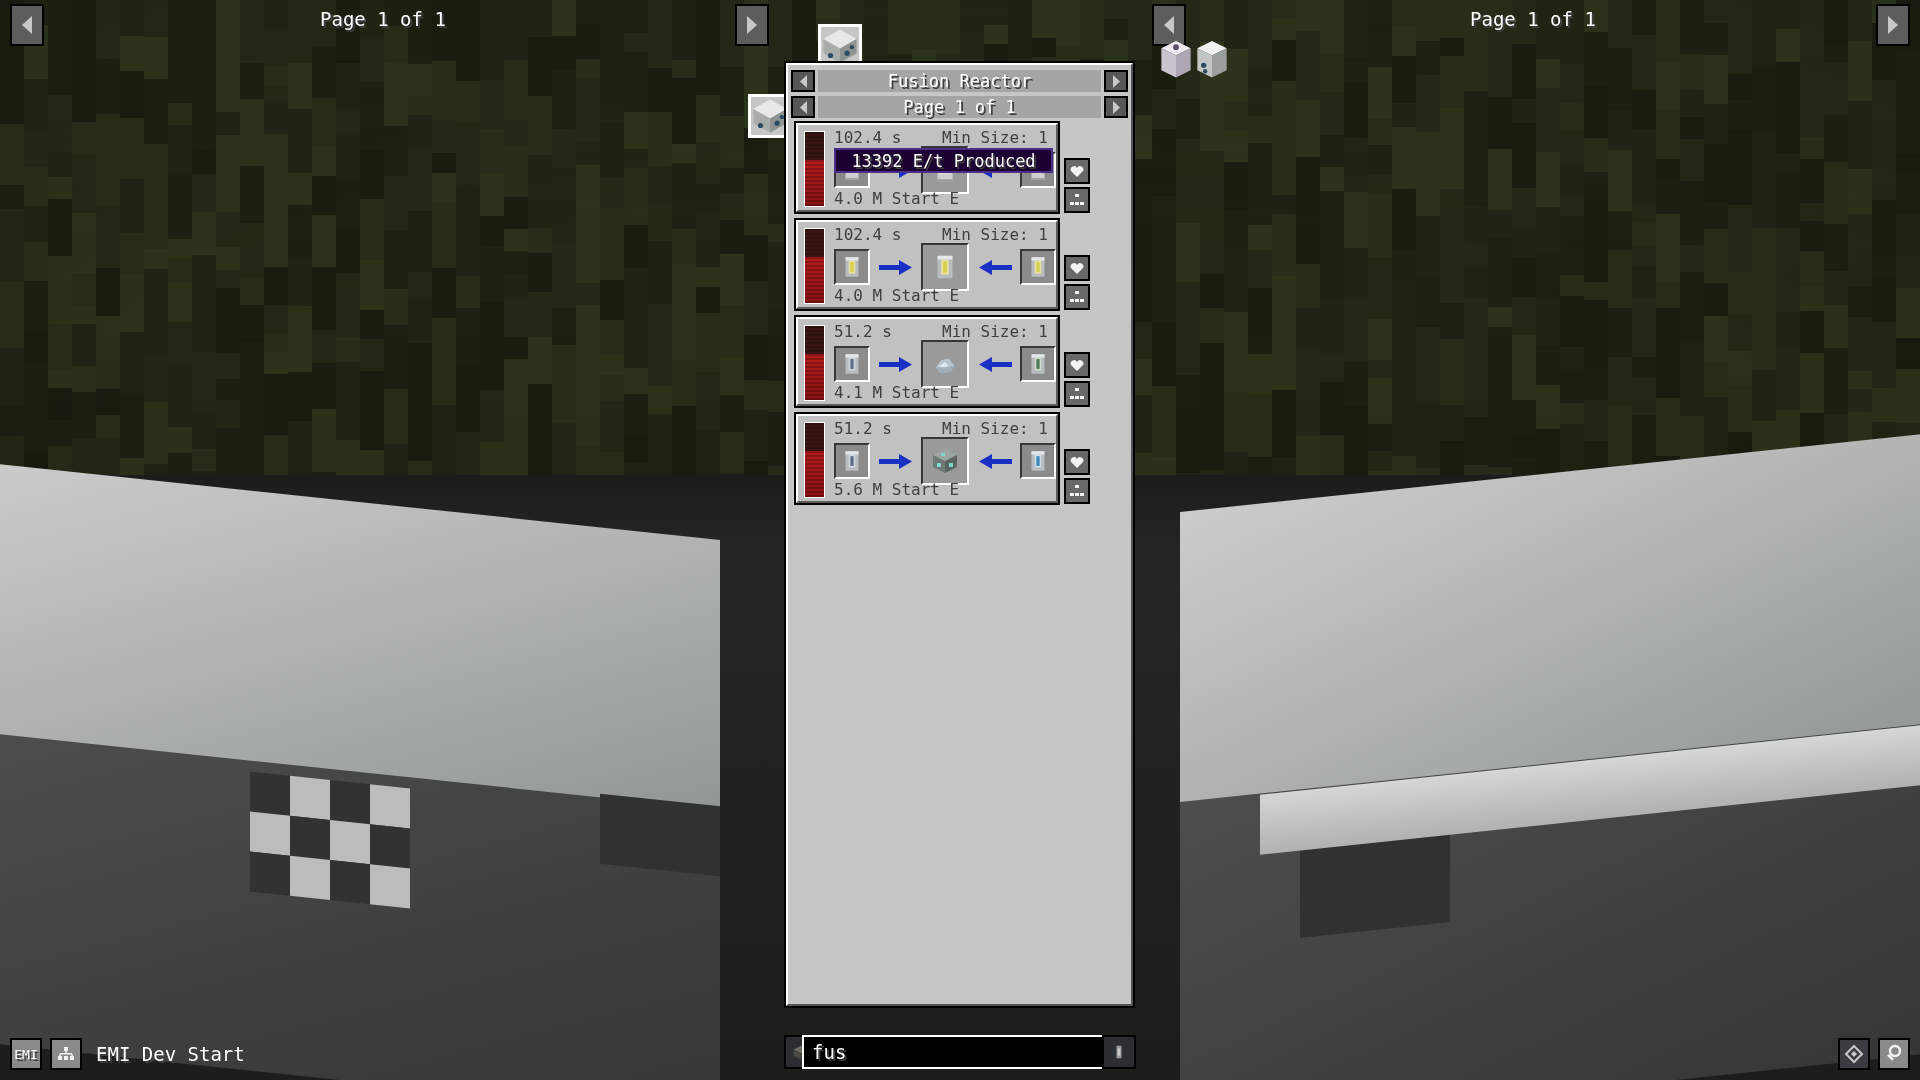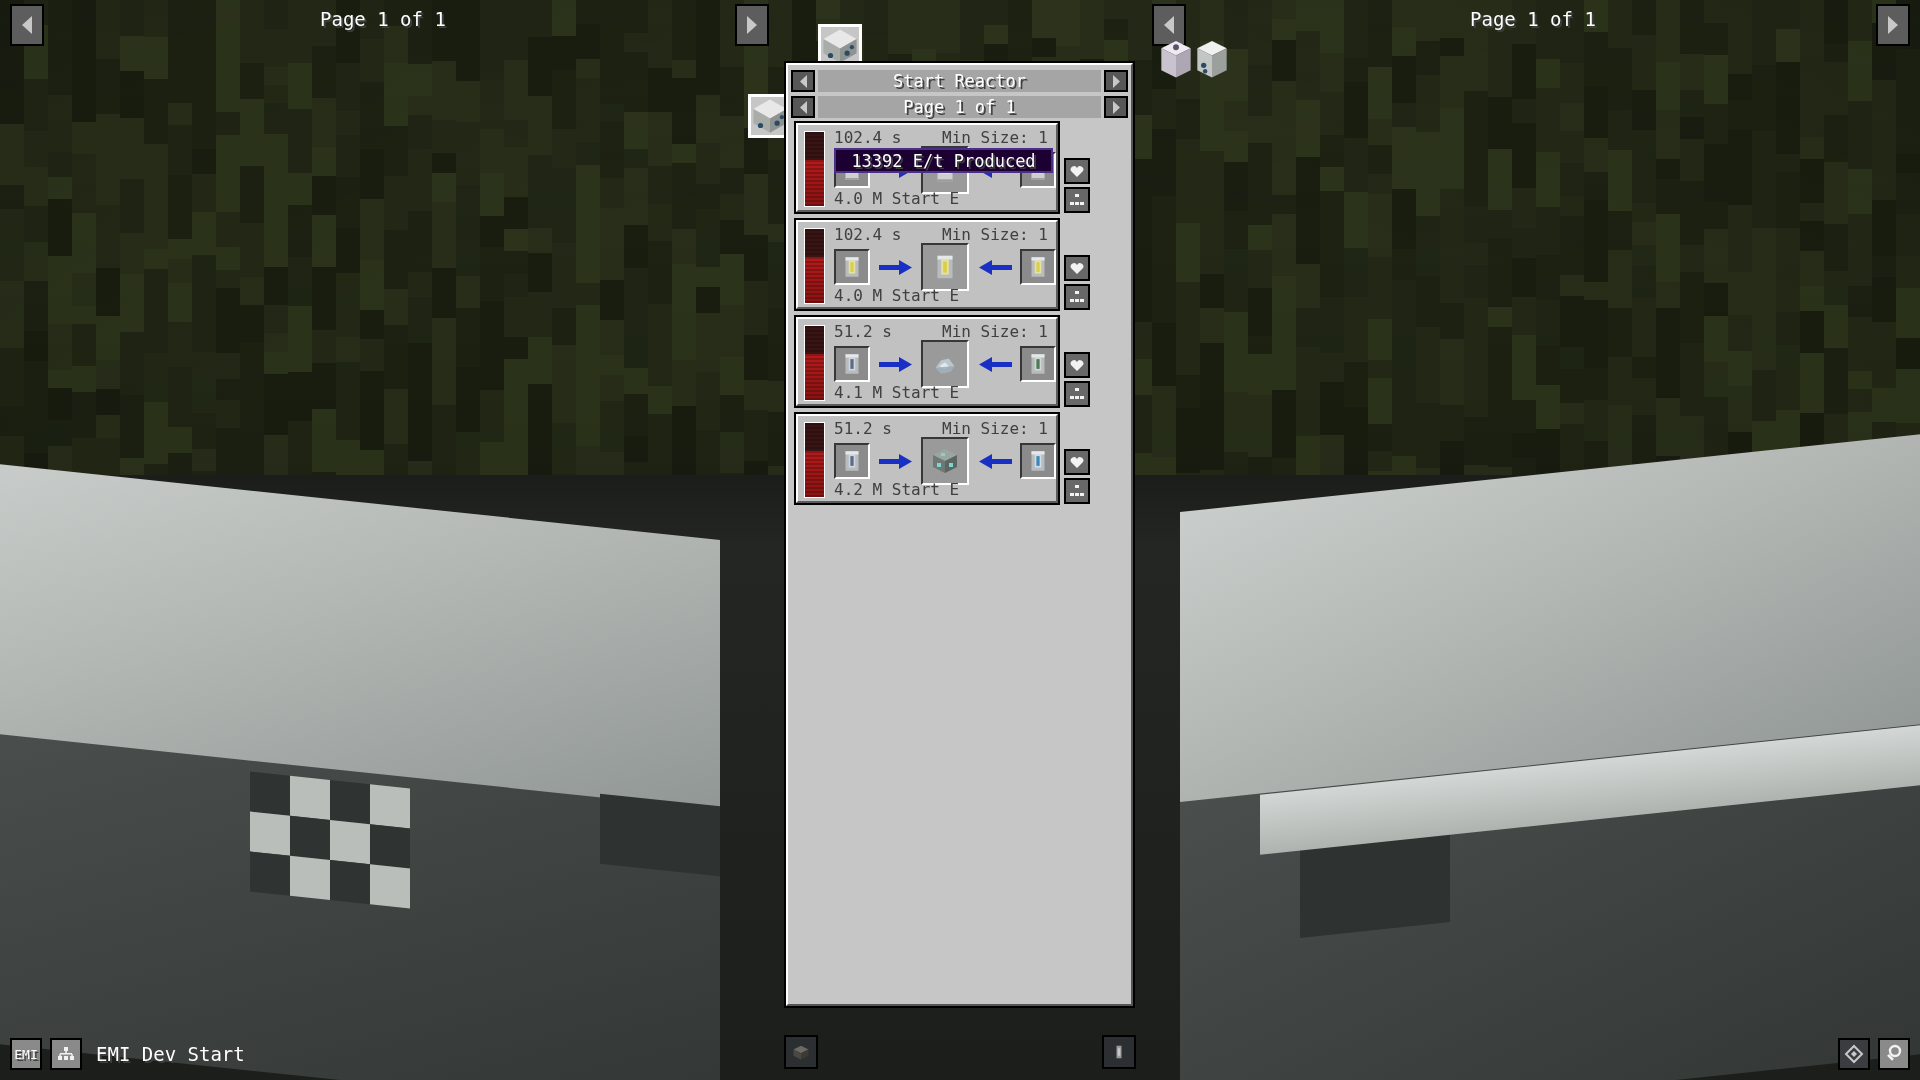--- a/index.html
+++ b/index.html
@@ -1683,21 +1683,21 @@
 </div>
 
 <div id="panel">
 
   <div class="navrow" style="top:3px;">
     <div class="nav-arrow">
       <svg width="11" height="15" viewBox="0 0 11 15">
         <polygon points="9,1 9,14 2,7.5" fill="#c8c8c8"></polygon>
       </svg>
     </div>
-    <div class="nav-title mctext">Start Reactor</div>
+    <div class="nav-title mctext">Fusion Reactor</div>
     <div class="nav-arrow">
       <svg width="11" height="15" viewBox="0 0 11 15">
         <polygon points="2,1 2,14 9,7.5" fill="#c8c8c8"></polygon>
       </svg>
     </div>
   </div>
 
   <div class="navrow" style="top:29px;">
     <div class="nav-arrow">
       <svg width="11" height="15" viewBox="0 0 11 15">
@@ -1929,21 +1929,21 @@
       </div>
       <div class="slot">
         <svg width="26" height="26" viewBox="0 0 16 16">
           <rect x="4" y="2" width="8" height="12" fill="#b8bcbf"></rect>
           <rect x="6" y="4" width="4" height="8" fill="#cfdee6"></rect>
           <rect x="7" y="5" width="2" height="6" fill="#3f86b8"></rect>
           <rect x="4" y="2" width="8" height="2" fill="#e4e8ea"></rect>
         </svg>
       </div>
     </div>
-    <div class="mctext mcdark rstart">4.2 M Start E</div>
+    <div class="mctext mcdark rstart">5.6 M Start E</div>
   </div>
   <div class="sidebtns" style="left:276px; top:384px;">
     <div class="sidebtn">
       <svg width="14" height="13" viewBox="0 0 14 13">
         <path d="M7 12 L1 6 A3 3 0 0 1 7 3 A3 3 0 0 1 13 6 Z" fill="#f2f2f2"></path>
       </svg>
     </div>
     <div class="sidebtn">
       <svg width="16" height="14" viewBox="0 0 16 14">
         <rect x="6" y="1" width="4" height="3" fill="#f2f2f2"></rect>
@@ -1974,20 +1974,21 @@
 </div>
 
 <div id="searchwrap">
   <div class="side-slot" style="left:0;">
     <svg width="20" height="20" viewBox="0 0 16 16">
       <polygon points="2,6 8,3 14,6 8,9" fill="#6d6a64"></polygon>
       <polygon points="2,6 8,9 8,14 2,11" fill="#4b4944"></polygon>
       <polygon points="8,9 14,6 14,11 8,14" fill="#3c3a36"></polygon>
     </svg>
   </div>
+  <div class="mctext" id="searchbox" placeholder="">fus</div>
   <div class="side-slot" style="right:0;">
     <svg width="20" height="20" viewBox="0 0 16 16">
       <rect x="6" y="3" width="4" height="10" fill="#9a9a9a"></rect>
       <rect x="7" y="5" width="2" height="6" fill="#c8c8c8"></rect>
     </svg>
   </div>
 </div>
 
 <div id="bottomright">
   <div class="minibtn dk">

